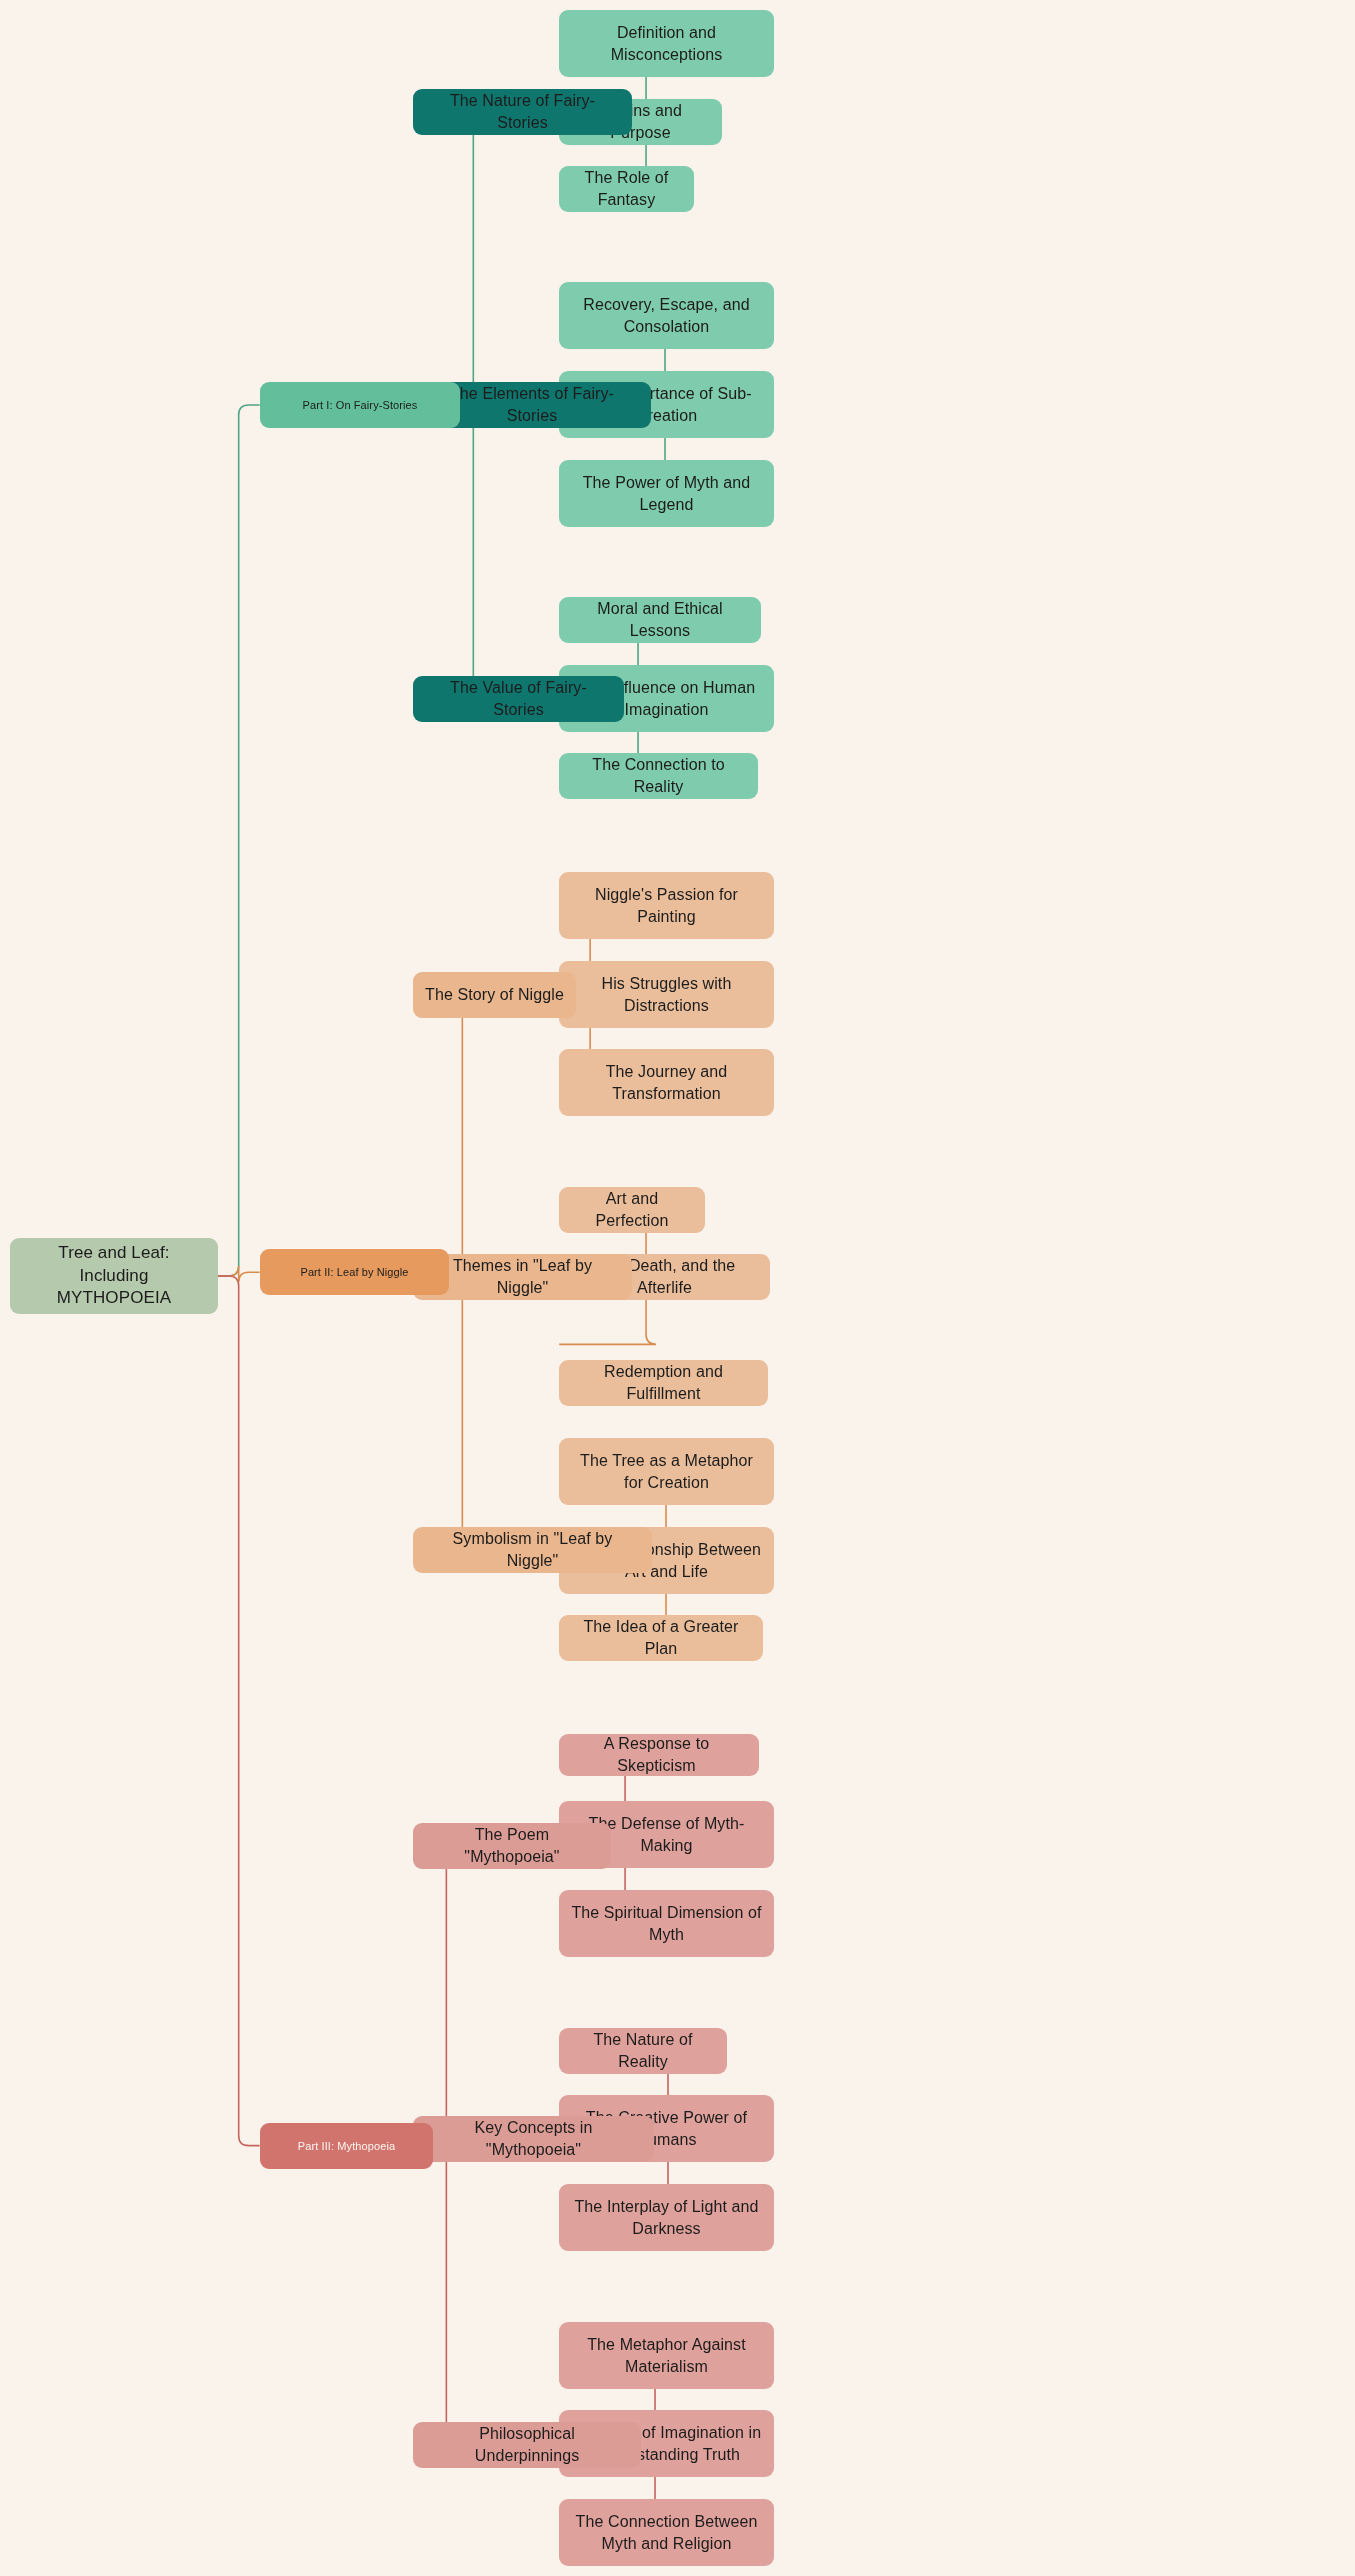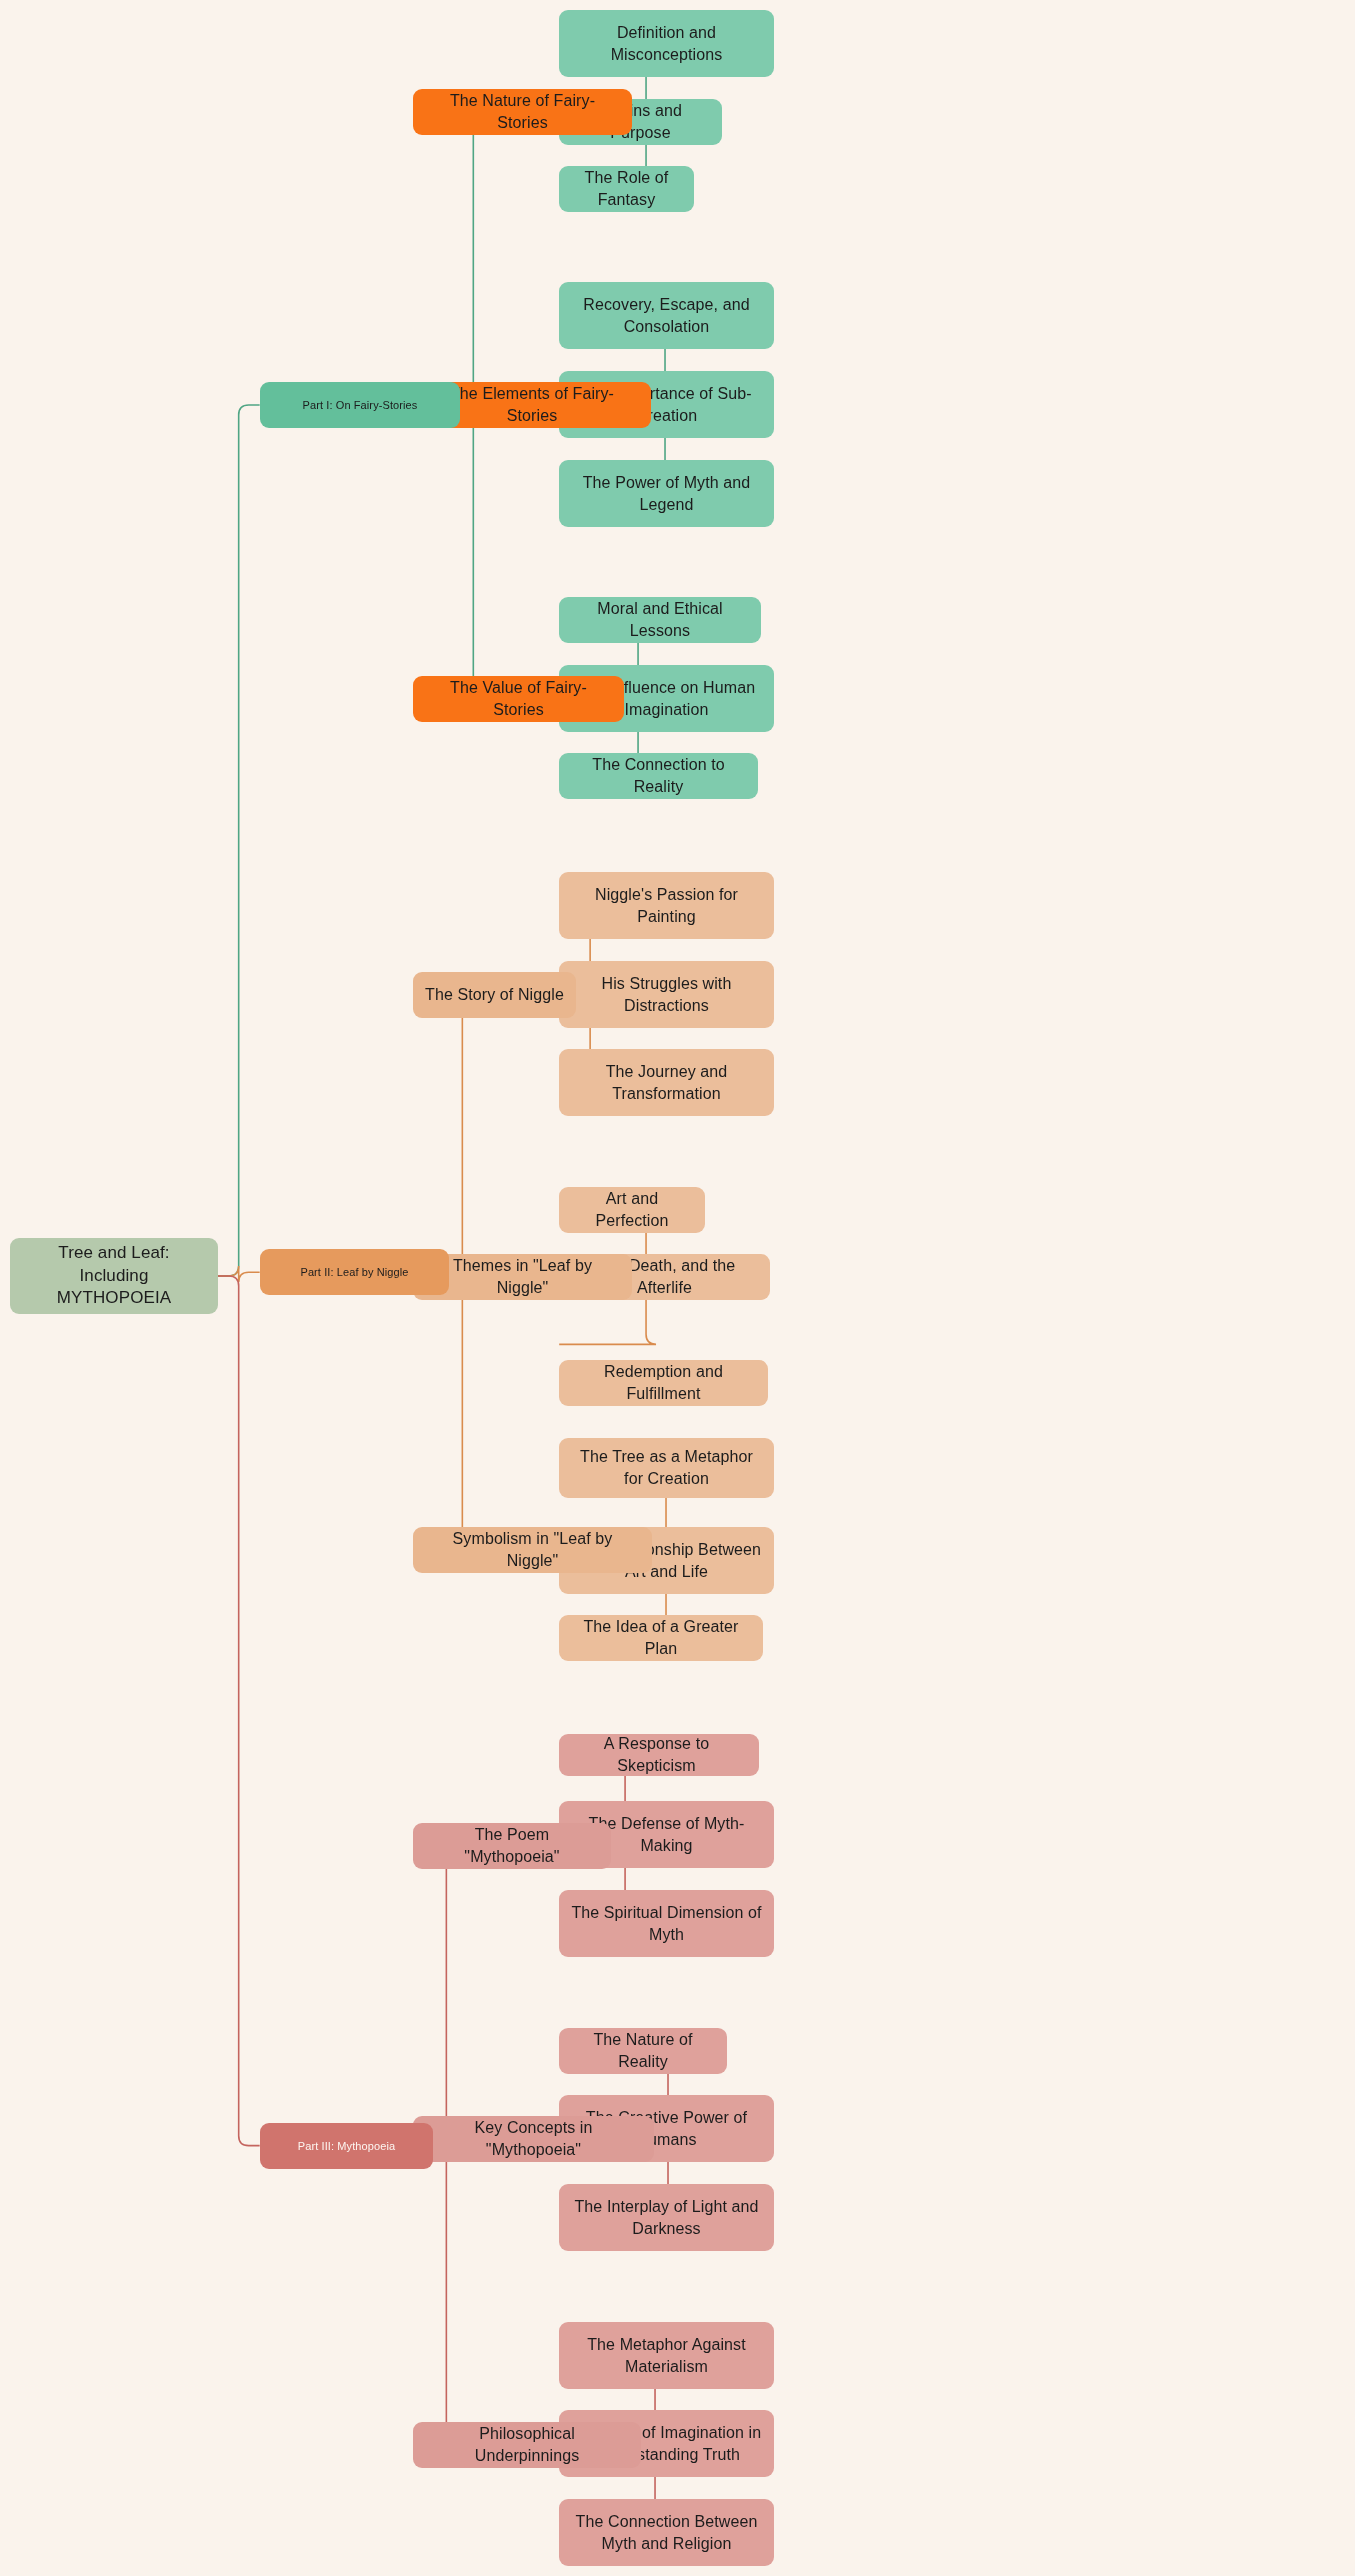--- a/index.html
+++ b/index.html
@@ -21,21 +21,21 @@
     line-height:1.35;
     padding:6px 12px;
     letter-spacing:0.1px;
   }
   .node.root{ background:#b5c9ac; font-size:17px; }
   .node.l1{ font-size:11px; }
   .node.l1.g{ background:#63bf9b; }
   .node.l1.o{ background:#e69a5d; }
   .node.l1.r{ background:#d0746d; color:#fdf6f1; }
   .node.l2{ font-size:16px; }
-  .node.l2.g{ background:#f97316; }
+  .node.l2.g{ background:#0f766e; }
   .node.l2.o{ background:#e9b68e; }
   .node.l2.r{ background:#dc9c96; }
   .node.l3{ font-size:16px; }
   .node.l3.g{ background:#7fcbad; }
   .node.l3.o{ background:#ebbe9b; }
   .node.l3.r{ background:#dfa19b; }
 </style>
 </head>
 <body>
 
@@ -97,21 +97,21 @@
       <div class="node l2 g" style="left: 413px; top: 676px; width: 211px; height: 46px;">The Value of Fairy-Stories</div>
       <div class="node l1 g" style="left: 260px; top: 382px; width: 200px; height: 46px;">Part I: On Fairy-Stories</div>
       <div class="node l3 o" style="left: 559px; top: 872px; width: 215px; height: 67px;">Niggle's Passion for Painting</div>
       <div class="node l3 o" style="left: 559px; top: 961px; width: 215px; height: 67px;">His Struggles with Distractions</div>
       <div class="node l3 o" style="left: 559px; top: 1049px; width: 215px; height: 67px;">The Journey and Transformation</div>
       <div class="node l2 o" style="left: 413px; top: 972px; width: 163px; height: 46px;">The Story of Niggle</div>
       <div class="node l3 o" style="left: 559px; top: 1187px; width: 146px; height: 46px;">Art and Perfection</div>
       <div class="node l3 o" style="left: 559px; top: 1254px; width: 211px; height: 46px;">Life, Death, and the Afterlife</div>
       <div class="node l3 o" style="left: 559px; top: 1360px; width: 209px; height: 46px;">Redemption and Fulfillment</div>
       <div class="node l2 o" style="left: 413px; top: 1254px; width: 219px; height: 46px;">Themes in "Leaf by Niggle"</div>
-      <div class="node l3 o" style="left: 559px; top: 1438px; width: 215px; height: 60px;">The Tree as a Metaphor for Creation</div>
+      <div class="node l3 o" style="left: 559px; top: 1438px; width: 215px; height: 67px;">The Tree as a Metaphor for Creation</div>
       <div class="node l3 o" style="left: 559px; top: 1527px; width: 215px; height: 67px;">The Relationship Between Art and Life</div>
       <div class="node l3 o" style="left: 559px; top: 1615px; width: 204px; height: 46px;">The Idea of a Greater Plan</div>
       <div class="node l2 o" style="left: 413px; top: 1527px; width: 239px; height: 46px;">Symbolism in "Leaf by Niggle"</div>
       <div class="node l1 o" style="left: 260px; top: 1249px; width: 189px; height: 46px;">Part II: Leaf by Niggle</div>
       <div class="node l3 r" style="left: 559px; top: 1734px; width: 200px; height: 42px; padding-left: 7px;">A Response to Skepticism</div>
       <div class="node l3 r" style="left: 559px; top: 1801px; width: 215px; height: 67px;">The Defense of Myth-Making</div>
       <div class="node l3 r" style="left: 559px; top: 1890px; width: 215px; height: 67px;">The Spiritual Dimension of Myth</div>
       <div class="node l2 r" style="left: 413px; top: 1823px; width: 198px; height: 46px;">The Poem "Mythopoeia"</div>
       <div class="node l3 r" style="left: 559px; top: 2028px; width: 168px; height: 46px;">The Nature of Reality</div>
       <div class="node l3 r" style="left: 559px; top: 2095px; width: 215px; height: 67px;">The Creative Power of Humans</div>

